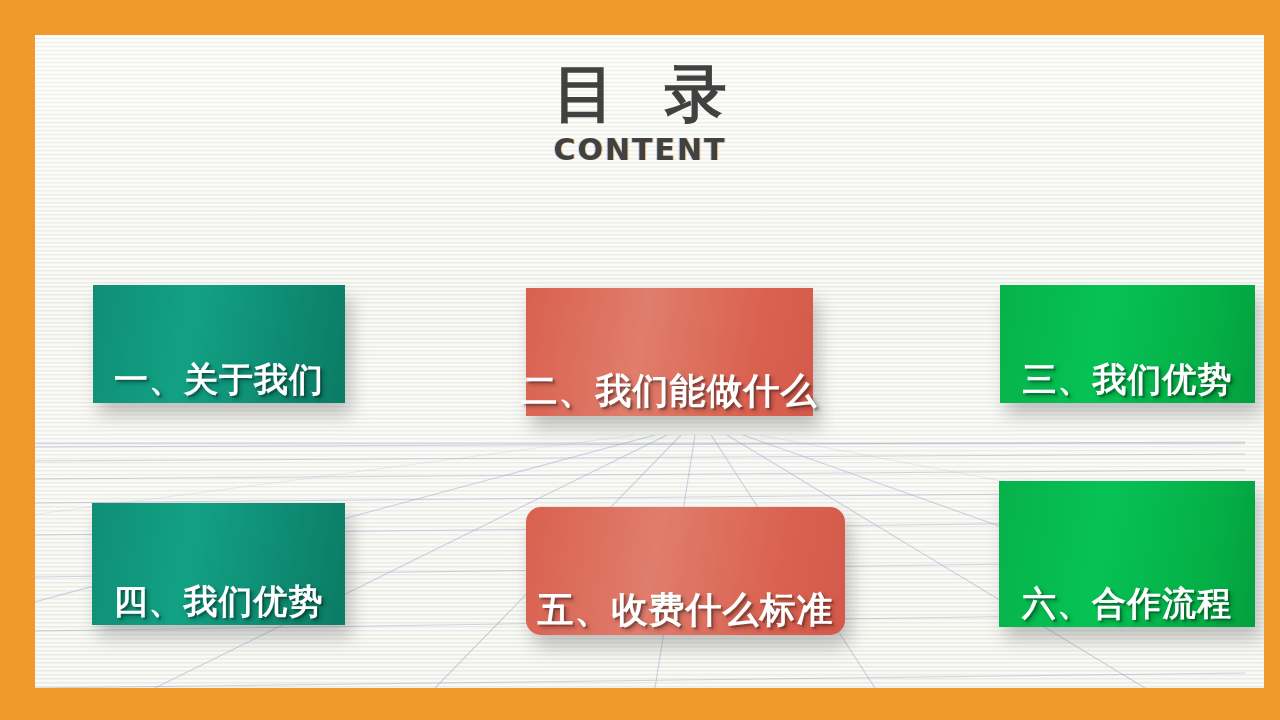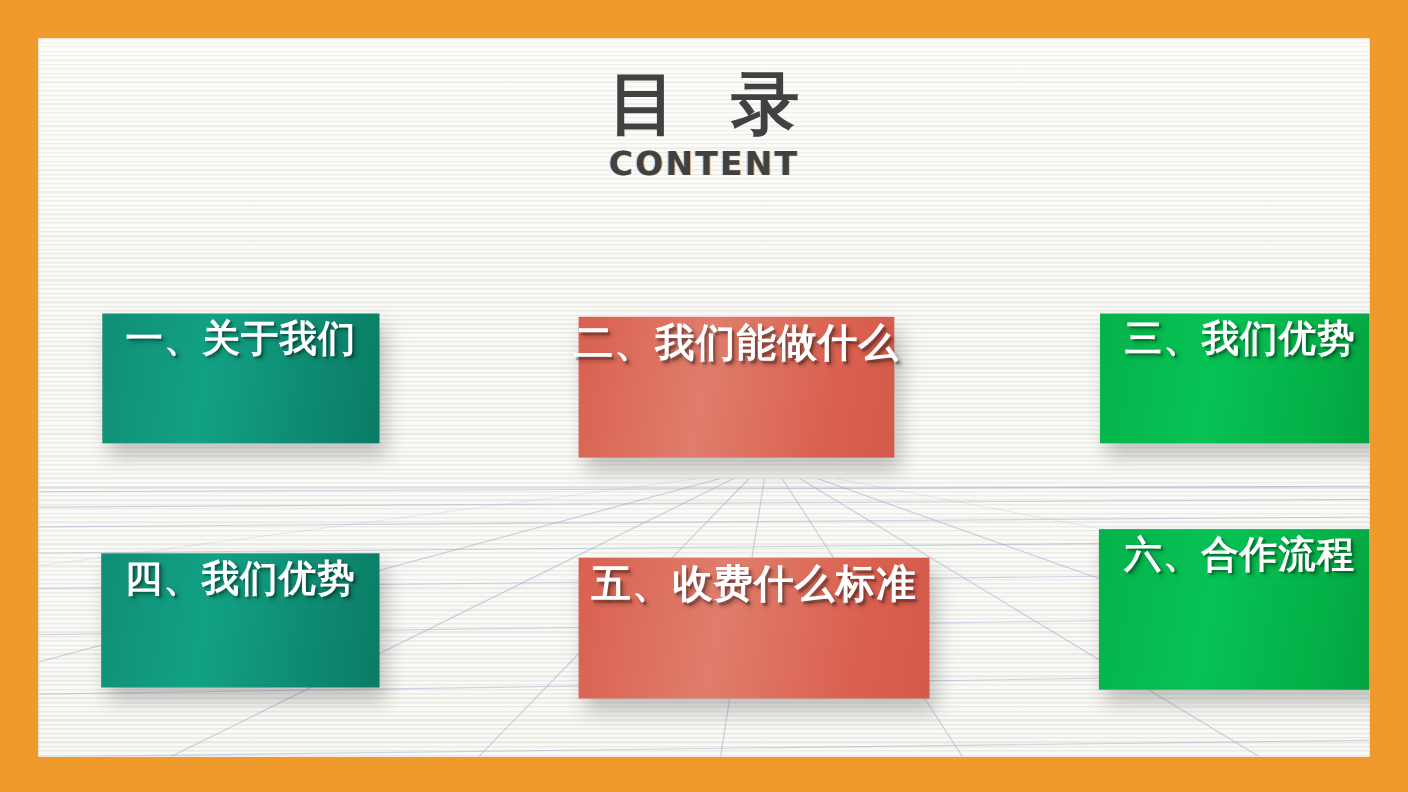--- a/index.html
+++ b/index.html
@@ -30,20 +30,21 @@
     background-color: #F4F4EF;
     background-image:
       repeating-linear-gradient(0deg,
         rgba(255,255,255,0.0) 0px,
         rgba(255,255,255,0.0) 1px,
         rgba(214,212,204,0.28) 1px,
         rgba(214,212,204,0.28) 2px,
         rgba(255,255,255,0.55) 2px,
         rgba(255,255,255,0.55) 4px),
       linear-gradient(180deg, #FAFAF6 0%, #F3F3EE 42%, #F5F5F1 55%, #F2F2ED 100%);
+    padding-left: 19px;
   }
 
   
   #horizon {
     position: absolute;
     left: 0;
     top: 407px;
     width: 1210px;
     height: 3px;
     background: linear-gradient(180deg, rgba(205,208,218,0.0), rgba(190,194,210,0.55), rgba(255,255,255,0.0));
@@ -83,21 +84,21 @@
     font-weight: bold;
     letter-spacing: 2px;
     color: #414141;
     text-shadow: 1px 0 0 rgba(224,150,40,0.55), -1px 0 0 rgba(90,130,190,0.35);
   }
 
   
   .box {
     position: absolute;
     display: flex;
-    align-items: flex-start;
+    align-items: flex-end;
     justify-content: center;
     box-sizing: border-box;
     filter: drop-shadow(6px 12px 9px rgba(90,90,90,0.35));
   }
   .box .label {
     color: #FFFFFF;
     font-weight: bold;
     white-space: nowrap;
     text-shadow:
        2px 2px 0 rgba(0,0,0,0.22),
@@ -105,21 +106,21 @@
   }
 
   .box.teal  { background: linear-gradient(100deg, #0F8E75 0%, #12A184 38%, #0E8C73 72%, #0B7B64 100%); }
   .box.red   { background: linear-gradient(100deg, #D9604F 0%, #E07D6C 40%, #DA6150 78%, #D4594A 100%); }
   .box.green { background: linear-gradient(100deg, #06B24A 0%, #06C254 40%, #04AF46 80%, #039F3F 100%); }
 
   #box-1 { left: 58px;  top: 250px; width: 252px; height: 118px; }
   #box-2 { left: 491px; top: 253px; width: 287px; height: 128px; }
   #box-3 { left: 965px; top: 250px; width: 255px; height: 118px; }
   #box-4 { left: 57px;  top: 468px; width: 253px; height: 122px; }
-  #box-5 { left: 491px; top: 472px; width: 319px; height: 128px; }
+  #box-5 { left: 491px; top: 472px; width: 319px; height: 128px; border-radius: 15px; }
   #box-6 { left: 964px; top: 446px; width: 256px; height: 146px; }
 
   #box-1 .label, #box-3 .label, #box-4 .label, #box-6 .label { font-size: 34px; letter-spacing: 1px; }
   #box-2 .label, #box-5 .label { font-size: 36px; letter-spacing: 1px; }
 </style>
 </head>
 <body>
 
 <div id="slide">
 

